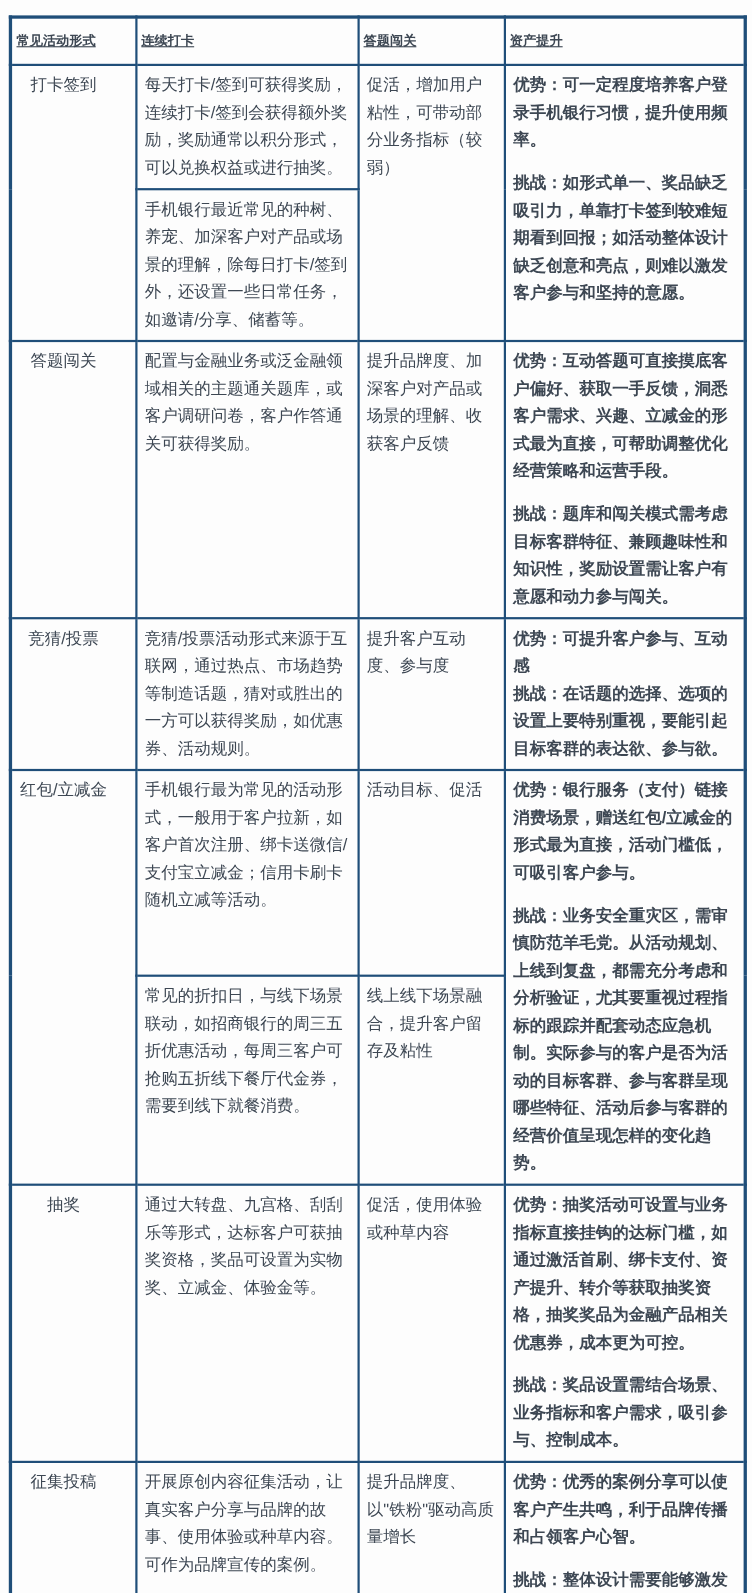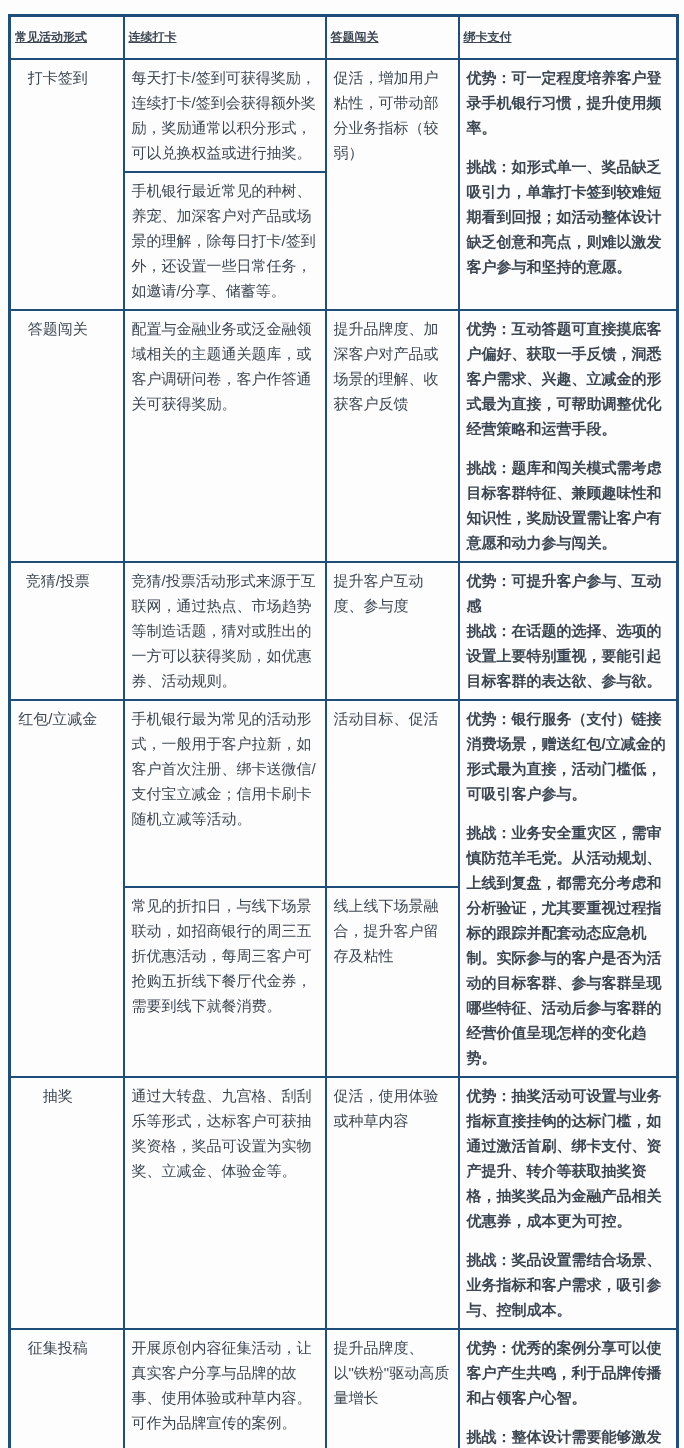--- a/index.html
+++ b/index.html
@@ -67,21 +67,21 @@
       <col style="width:202px">
       <col style="width:133px">
       <col style="width:219px">
     </colgroup>
 
     <tbody>
         <tr>
       <th>常见活动形式</th>
       <th>连续打卡</th>
       <th>答题闯关</th>
-      <th>绑卡支付</th>
+      <th>资产提升</th>
     </tr>
 
     <tr style="height:84px">
       <td class="cell-form" rowspan="2">打卡签到</td>
       <td>每天打卡/签到可获得奖励，连续打卡/签到会获得额外奖励，奖励通常以积分形式，可以兑换权益或进行抽奖。</td>
       <td rowspan="2">促活，增加用户粘性，可带动部分业务指标（较弱）</td>
       <td rowspan="2">
         <p class="para">优势：可一定程度培养客户登录手机银行习惯，提升使用频率。</p>
         <p class="para">挑战：如形式单一、奖品缺乏吸引力，单靠打卡签到较难短期看到回报；如活动整体设计缺乏创意和亮点，则难以激发客户参与和坚持的意愿。</p>
       </td>

